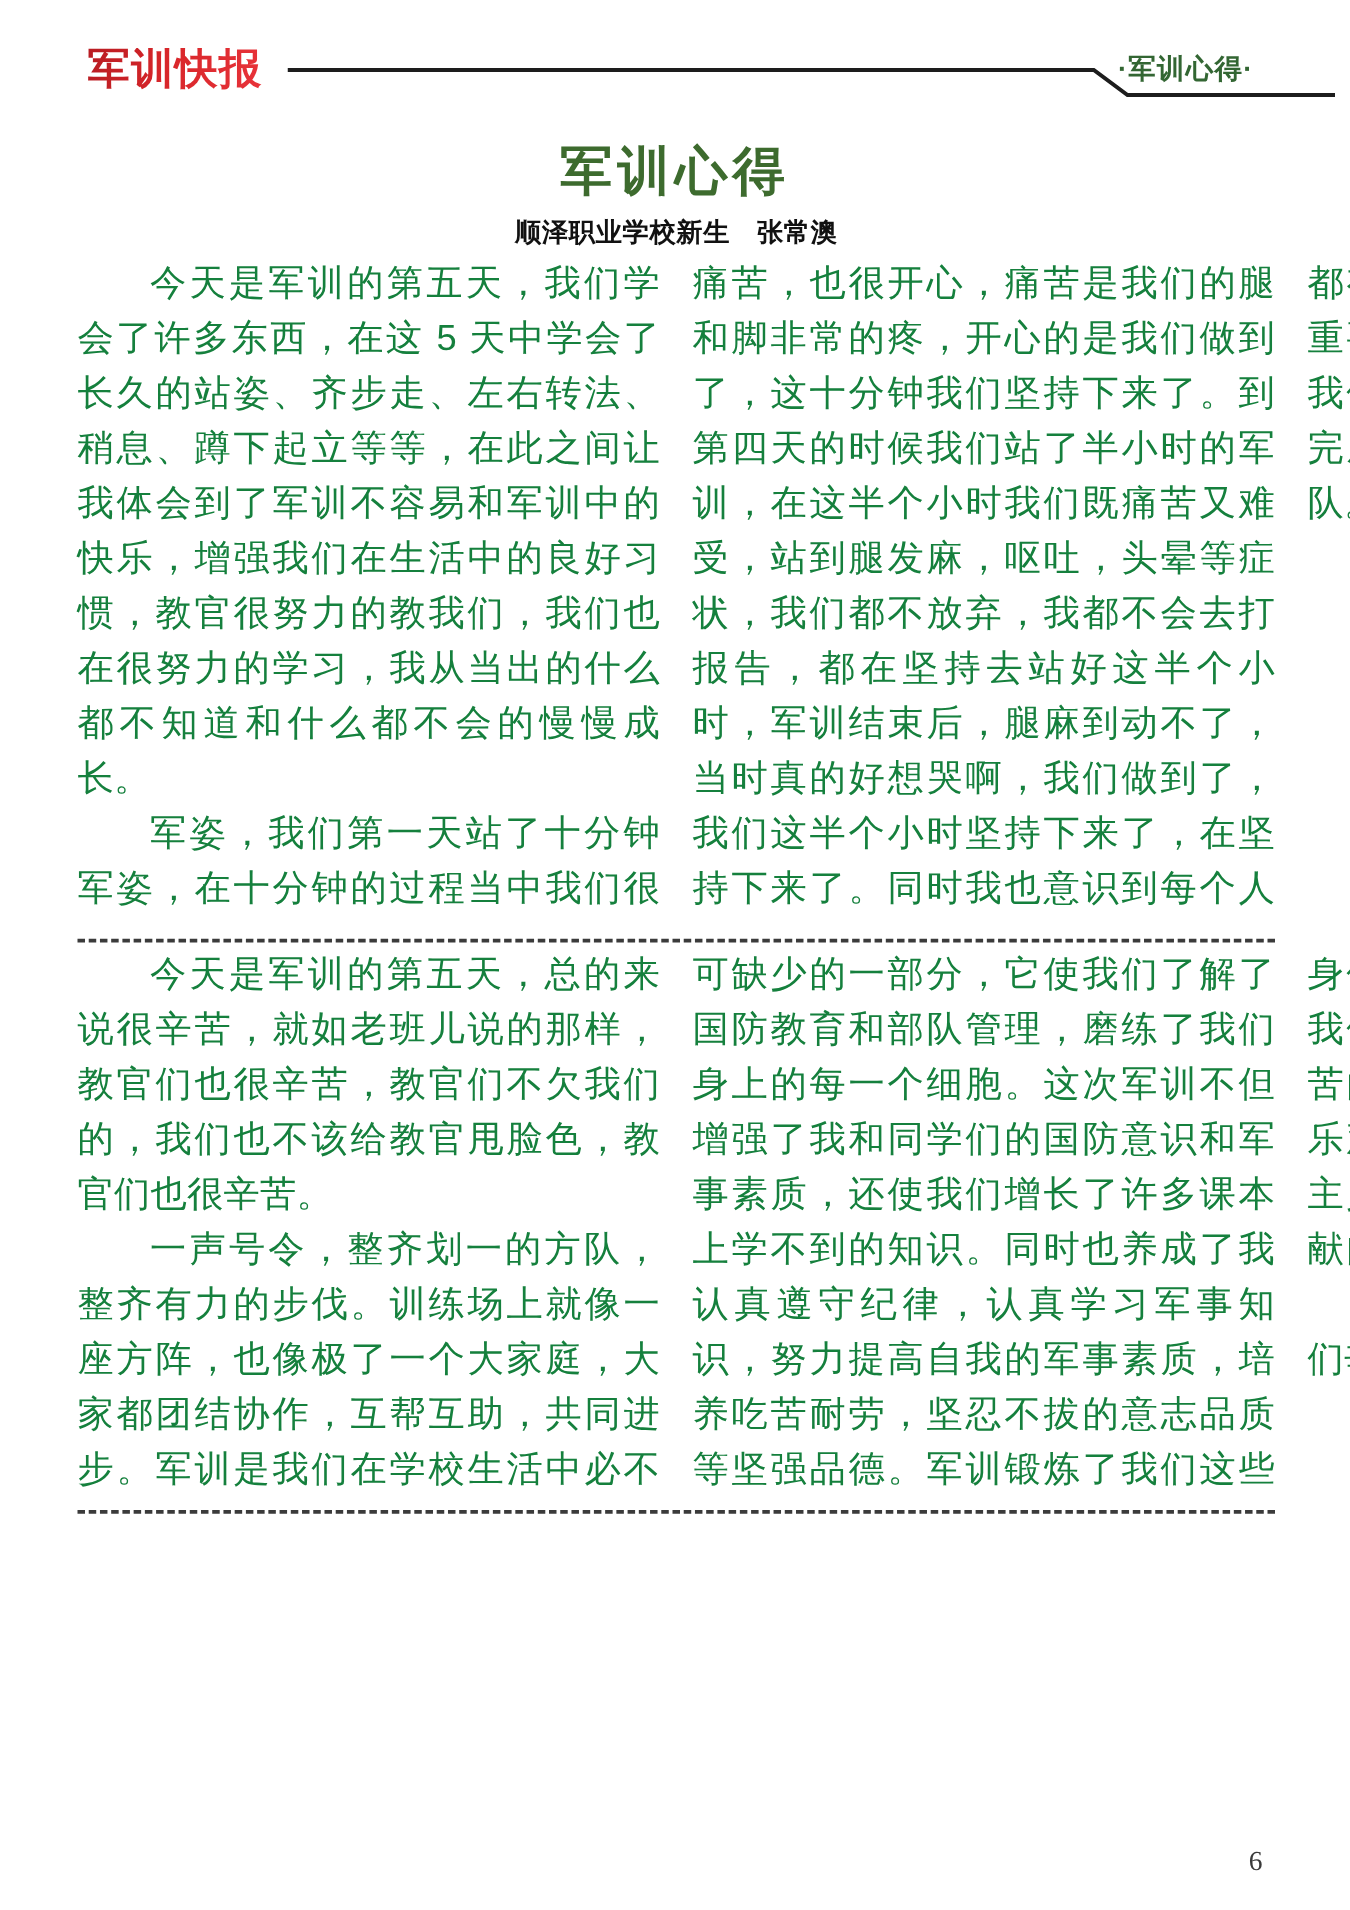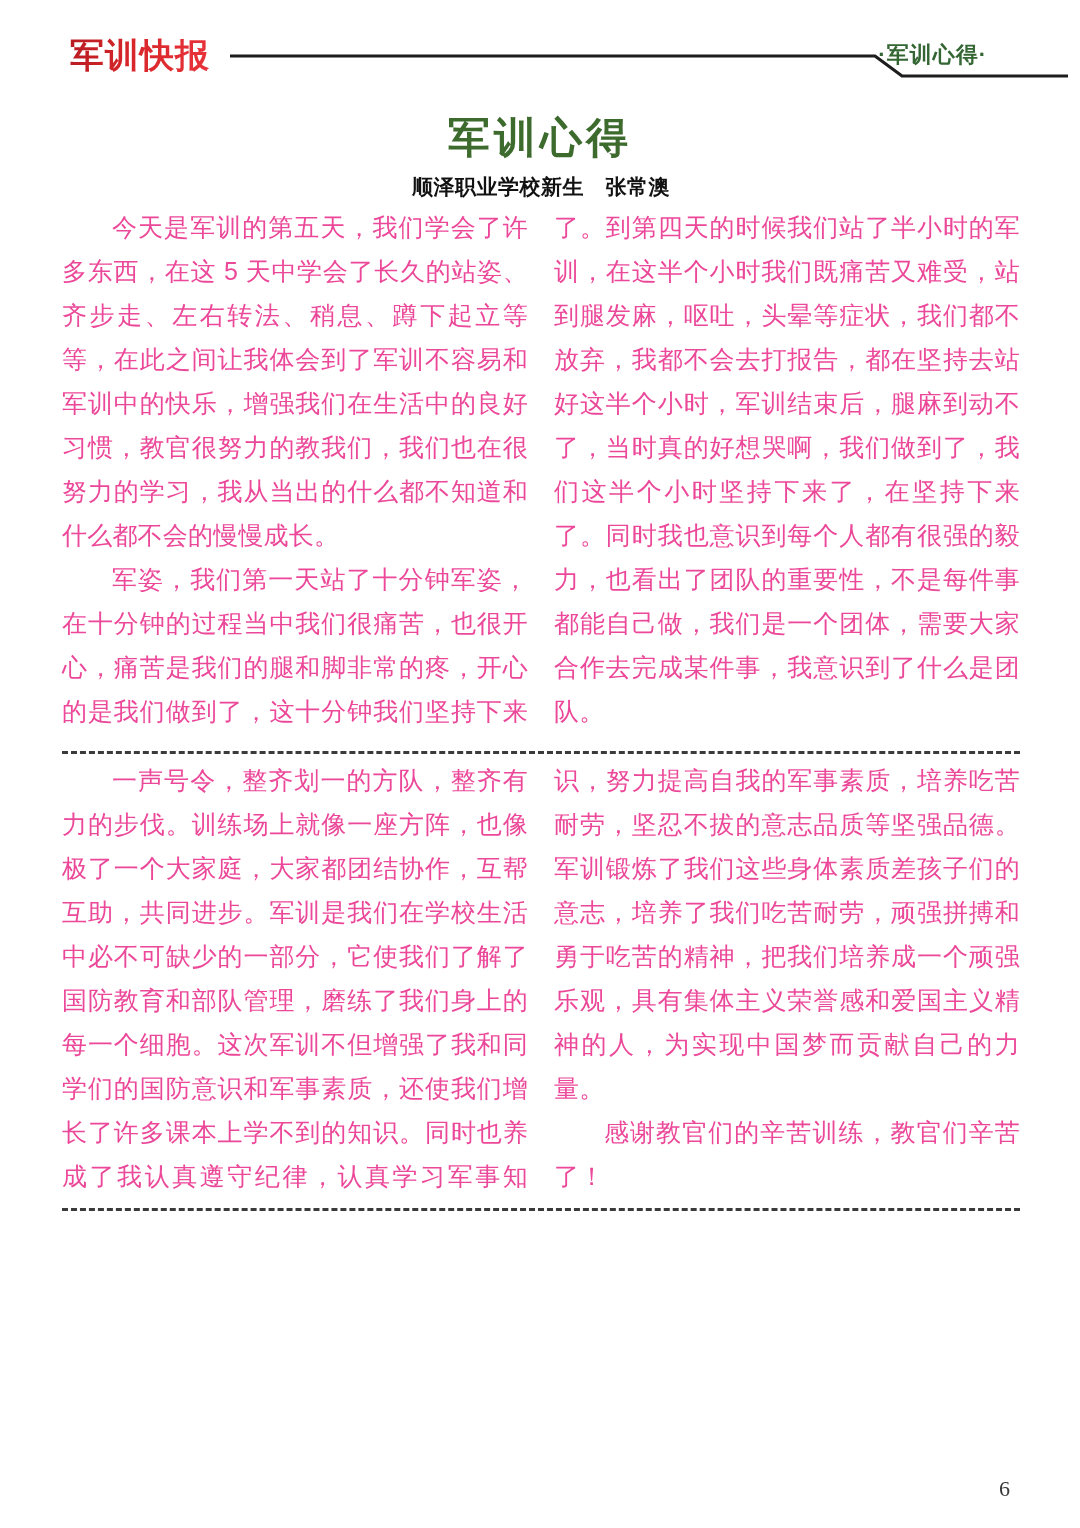--- a/index.html
+++ b/index.html
@@ -39,21 +39,21 @@
   .masthead-rule {
     position: absolute;
     left: 218px;
     top: 18px;
     width: 862px;
     height: 58px;
     pointer-events: none;
   }
   .masthead-section {
     position: absolute;
-    right: 81px;
+    right: 65px;
     top: 28px;
     font-size: 22px;
     font-weight: bold;
     color: #336633;
     letter-spacing: 1px;
     white-space: nowrap;
   }
 
   
   .page-title {
@@ -75,25 +75,25 @@
   .byline {
     text-align: center;
     font-size: 21px;
     font-weight: bold;
     color: #111;
     letter-spacing: 0.5px;
     margin: 14px 0 6px 0;
     line-height: 1.2;
   }
   .article-body {
-    font-size: 25px;
+    font-size: 29px;
     line-height: 44px;
     text-align: justify;
     text-justify: inter-ideograph;
-    color: #ec4899;
+    color: #15803d;
     letter-spacing: 0.2px;
   }
   .two-col {
     column-count: 2;
     column-gap: 26px;
     column-fill: auto;
   }
   .article-body p {
     margin: 0;
     text-indent: 2em;
@@ -140,20 +140,21 @@
     <div class="article-body two-col">
       <p>今天是军训的第五天，我们学会了许多东西，在这 5 天中学会了长久的站姿、齐步走、左右转法、稍息、蹲下起立等等，在此之间让我体会到了军训不容易和军训中的快乐，增强我们在生活中的良好习惯，教官很努力的教我们，我们也在很努力的学习，我从当出的什么都不知道和什么都不会的慢慢成长。</p>
       <p>军姿，我们第一天站了十分钟军姿，在十分钟的过程当中我们很痛苦，也很开心，痛苦是我们的腿和脚非常的疼，开心的是我们做到了，这十分钟我们坚持下来了。到第四天的时候我们站了半小时的军训，在这半个小时我们既痛苦又难受，站到腿发麻，呕吐，头晕等症状，我们都不放弃，我都不会去打报告，都在坚持去站好这半个小时，军训结束后，腿麻到动不了，当时真的好想哭啊，我们做到了，我们这半个小时坚持下来了，在坚持下来了。同时我也意识到每个人都有很强的毅力，也看出了团队的重要性，不是每件事都能自己做，我们是一个团体，需要大家合作去完成某件事，我意识到了什么是团队。</p>
     </div>
   </section>
 
   <hr class="sep">
 
   <section class="article article-2">
     <div class="article-body two-col">
+      <p>今天是军训的第五天，总的来说很辛苦，就如老班儿说的那样，教官们也很辛苦，教官们不欠我们的，我们也不该给教官甩脸色，教官们也很辛苦。</p>
       <p>一声号令，整齐划一的方队，整齐有力的步伐。训练场上就像一座方阵，也像极了一个大家庭，大家都团结协作，互帮互助，共同进步。军训是我们在学校生活中必不可缺少的一部分，它使我们了解了国防教育和部队管理，磨练了我们身上的每一个细胞。这次军训不但增强了我和同学们的国防意识和军事素质，还使我们增长了许多课本上学不到的知识。同时也养成了我认真遵守纪律，认真学习军事知识，努力提高自我的军事素质，培养吃苦耐劳，坚忍不拔的意志品质等坚强品德。军训锻炼了我们这些身体素质差孩子们的意志，培养了我们吃苦耐劳，顽强拼搏和勇于吃苦的精神，把我们培养成一个顽强乐观，具有集体主义荣誉感和爱国主义精神的人，为实现中国梦而贡献自己的力量。</p>
       <p>感谢教官们的辛苦训练，教官们辛苦了！</p>
     </div>
   </section>
 
   <hr class="sep">
 
 
 </div>
 

